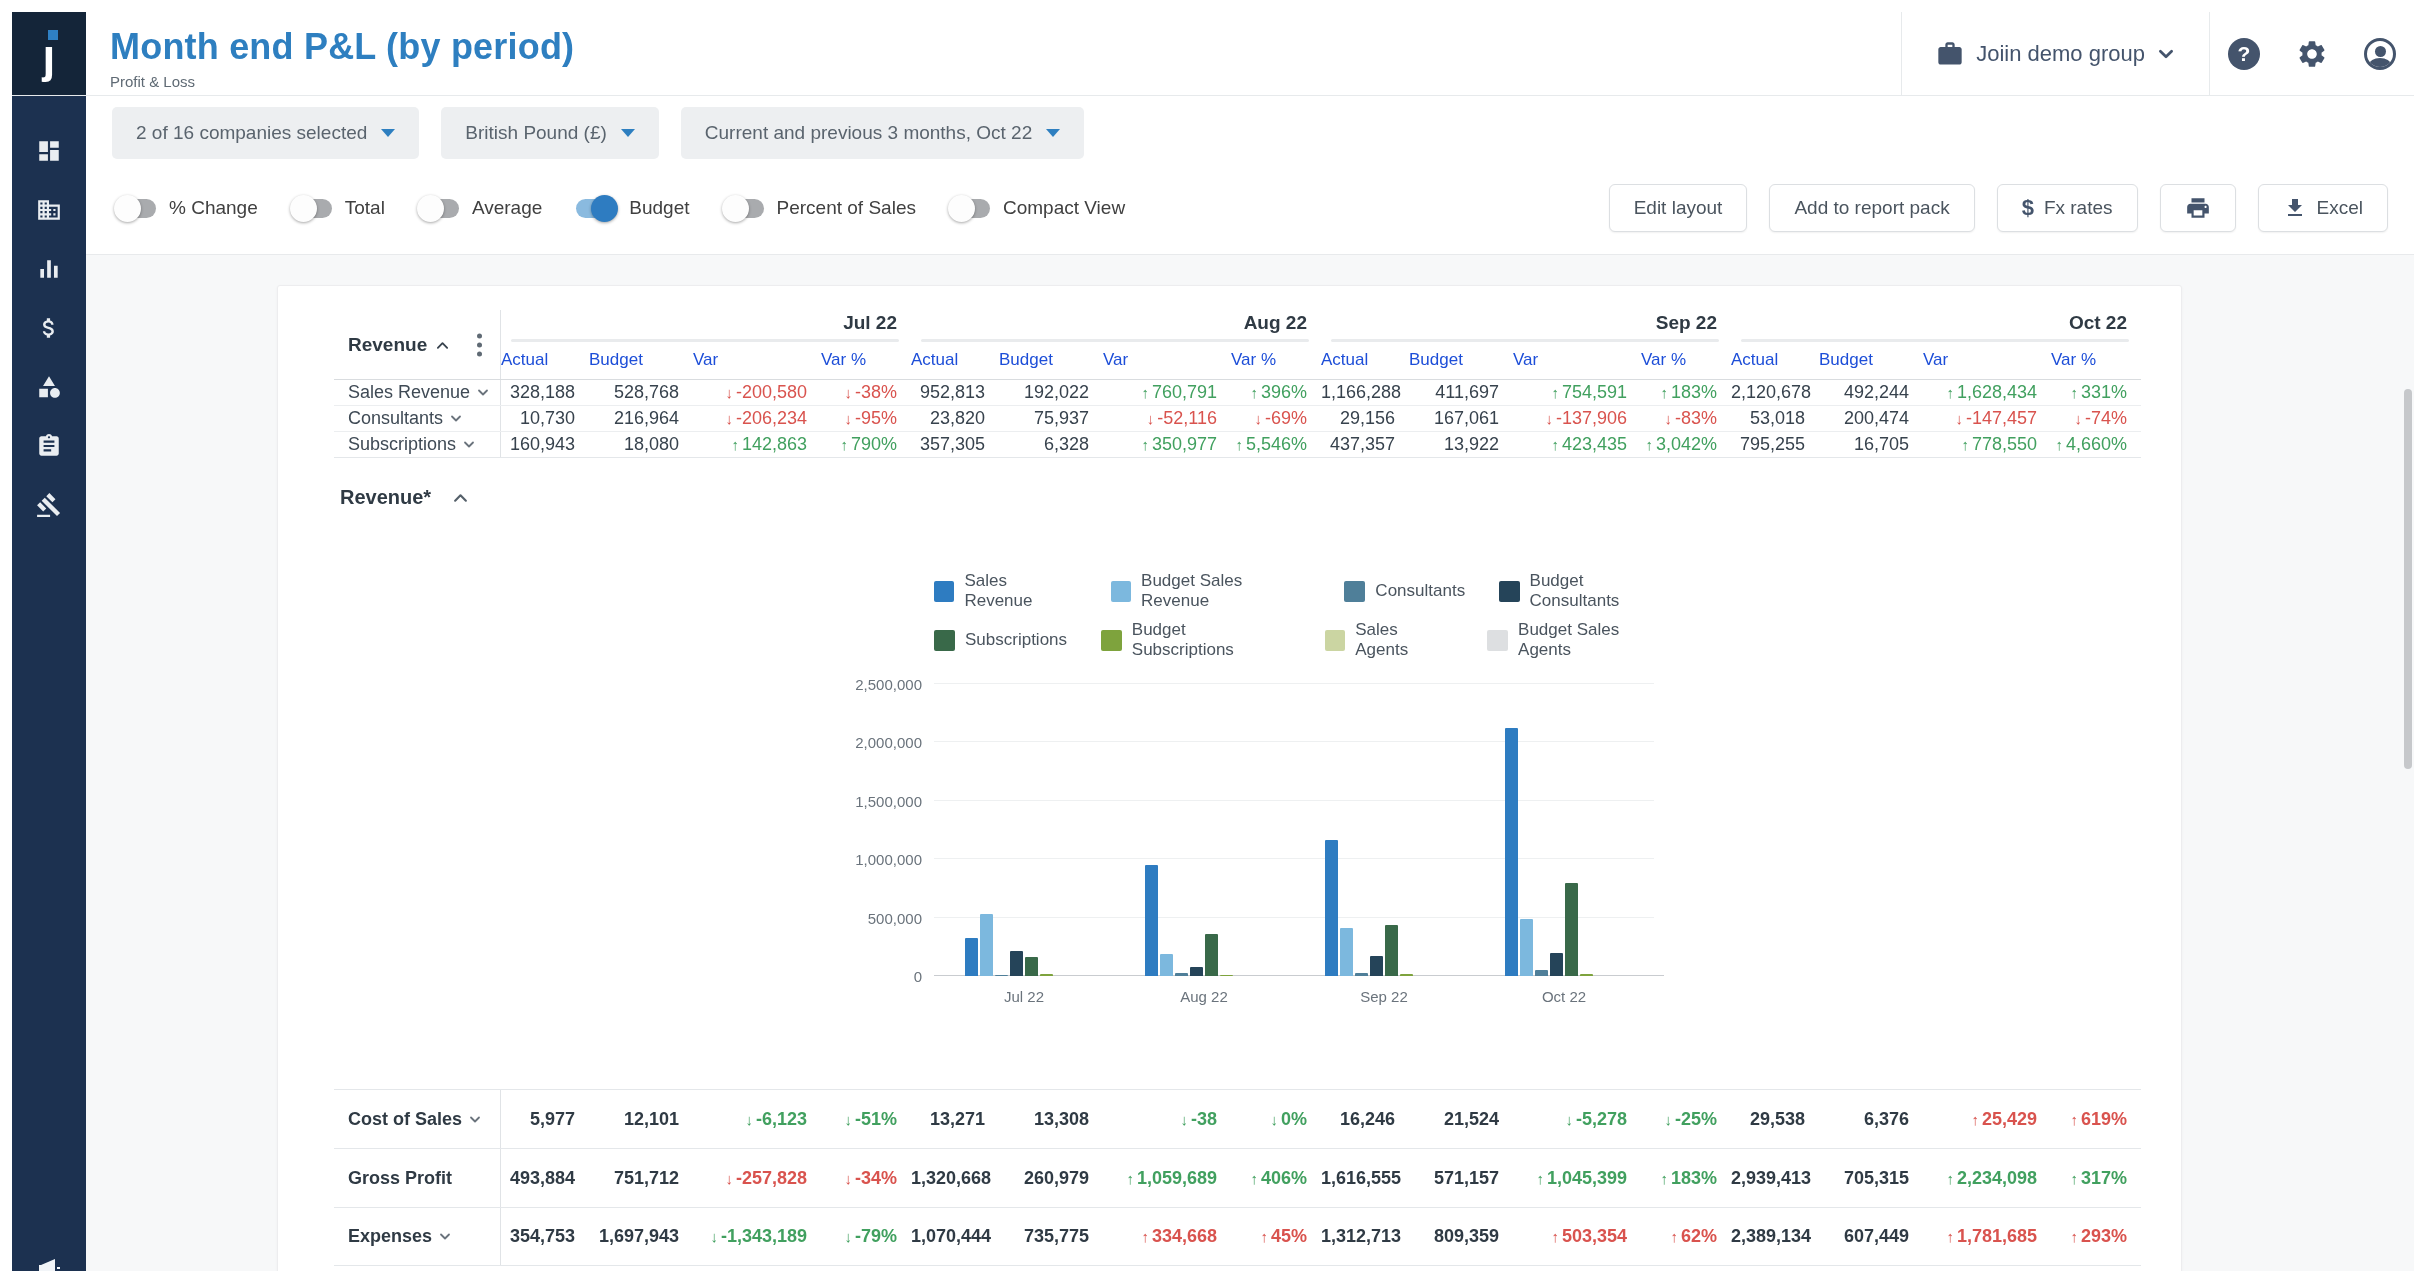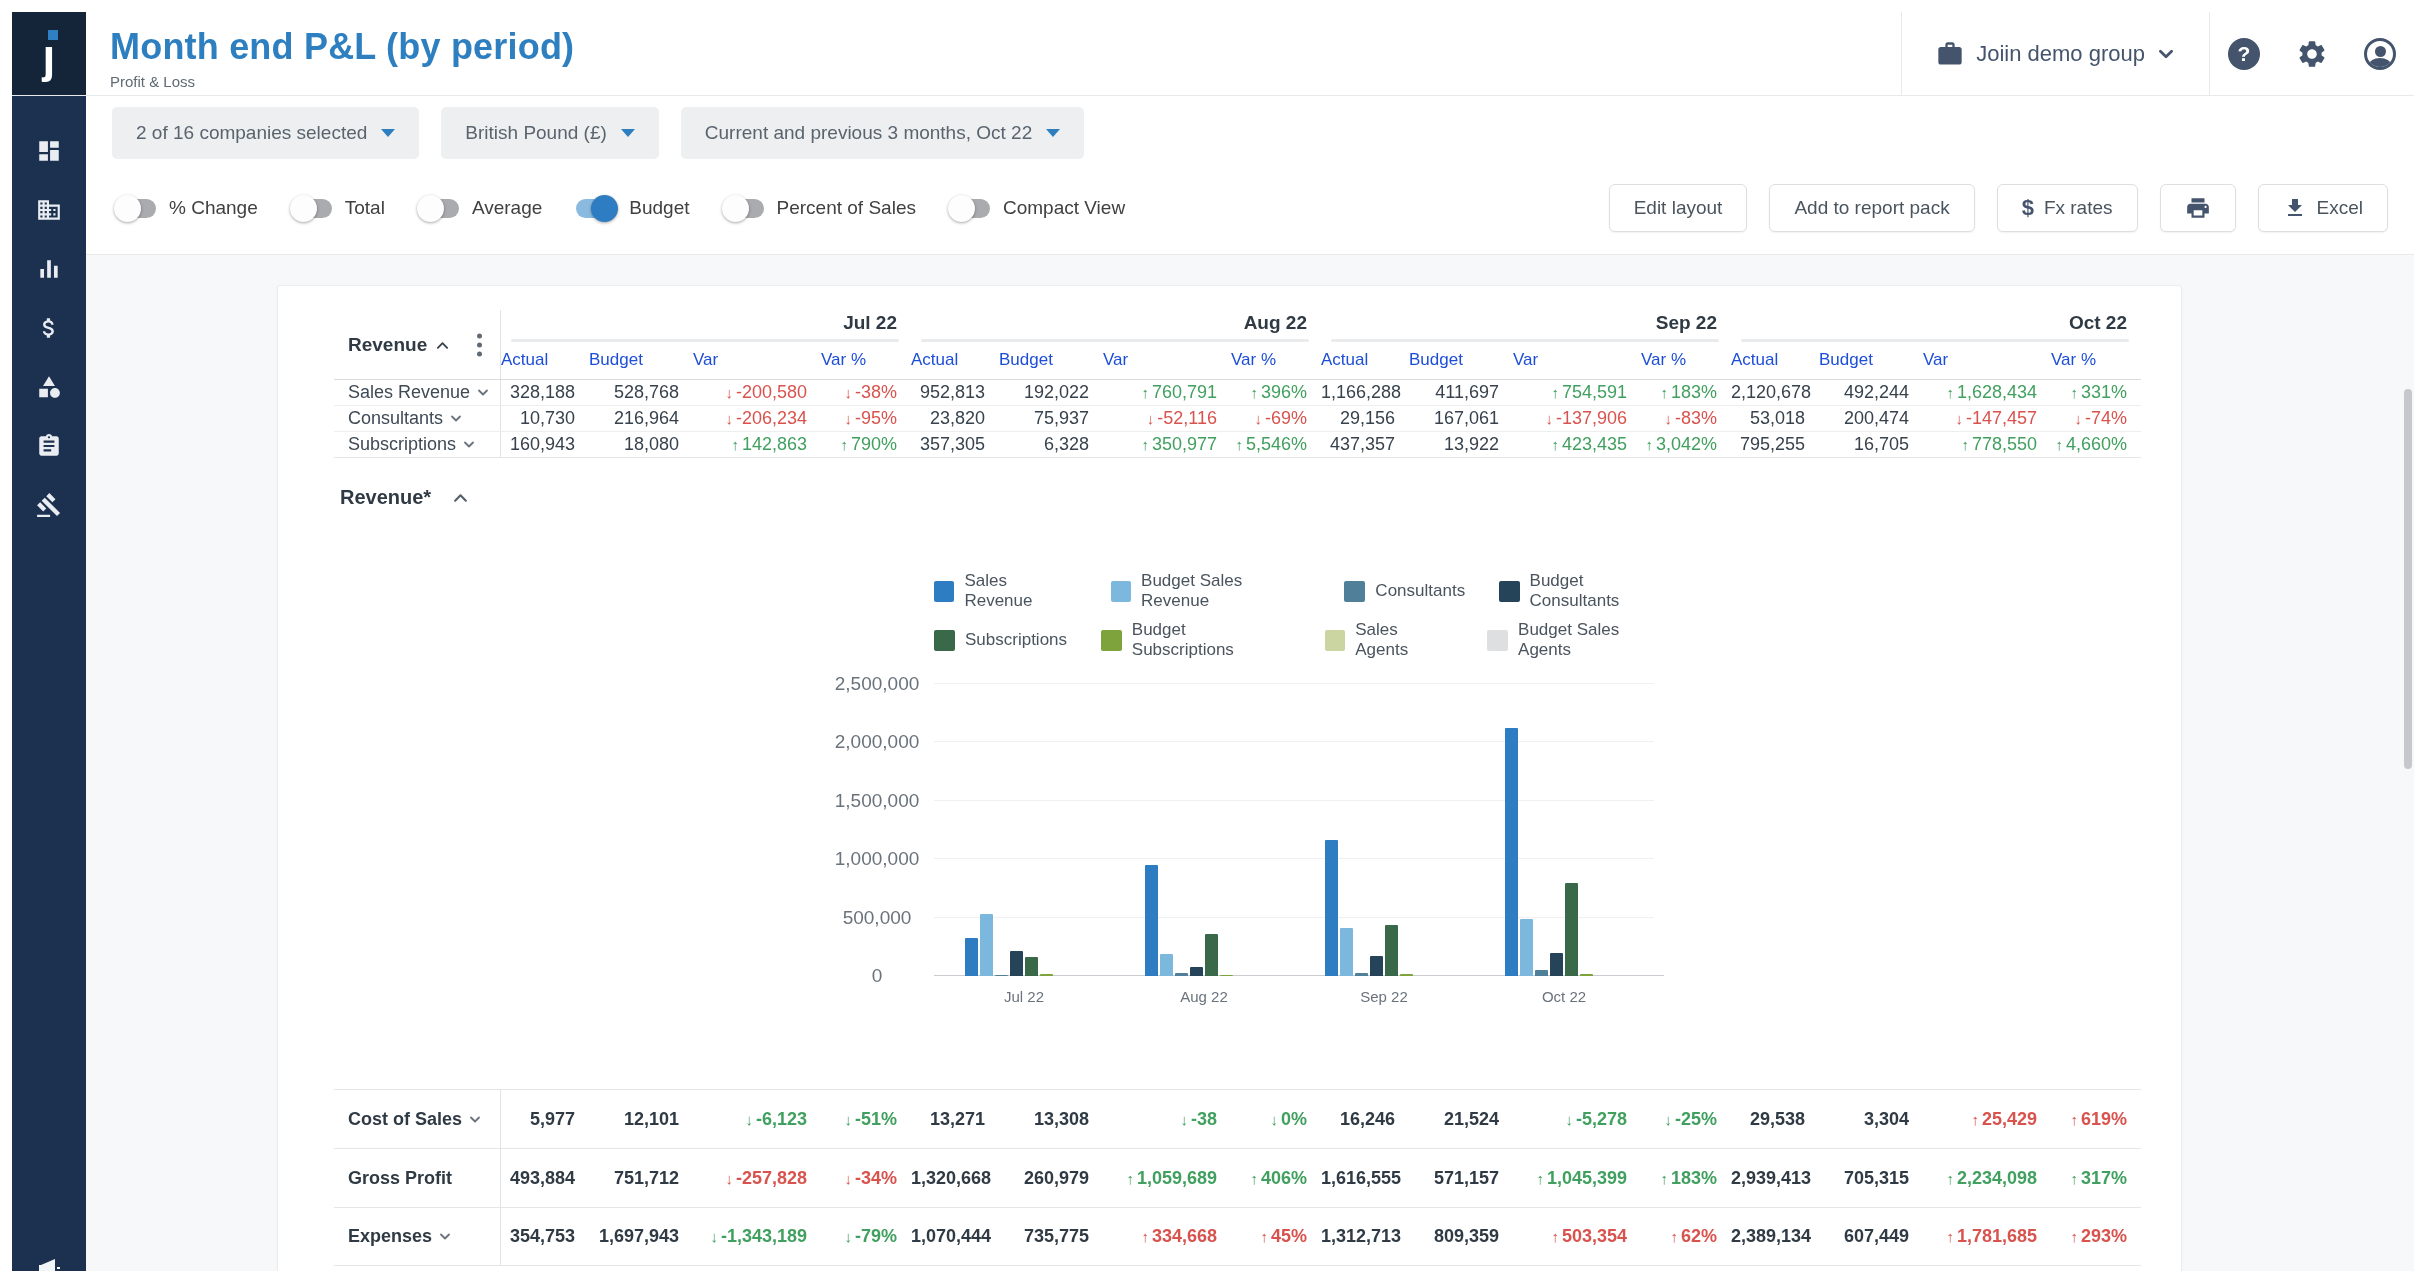--- a/index.html
+++ b/index.html
@@ -86,21 +86,21 @@
   .chev-up { cursor:pointer; }
   .chart-wrap { margin-top:62px; margin-left:520px; width:840px; }
   .legend { margin-left:100px; width:740px; display:flex; flex-direction:column; gap:9px; }
   .lrow { display:flex; justify-content:center; gap:34px; }
   .litem { display:flex; align-items:center; gap:10px; cursor:pointer; }
   .lswatch { width:21px; height:21px; border-radius:2px; }
   .ltxt { font-size:17px; color:#4a545e; }
   .chart-area { position:relative; margin-top:24px; height:292px; margin-left:100px; width:720px; }
   .gline { position:absolute; left:0; right:0; height:1px; background:#eef0f1; }
   .gline.zero { background:#c9ccd0; right:-10px; }
-  .ylab { position:absolute; right:732px; width:90px; text-align:center; font-size:19px; color:#6a737c; transform:translateY(50%); }
+  .ylab { position:absolute; right:732px; width:90px; text-align:right; font-size:15px; color:#6a737c; transform:translateY(50%); }
   .bars { position:absolute; left:0; right:0; bottom:0; top:0; display:flex; }
   .bgroup { width:180px; display:flex; align-items:flex-end; justify-content:center; height:100%; }
   .bar { width:13px; margin:0 1px; border-radius:1px 1px 0 0; }
   .xlabels { display:flex; margin-left:100px; width:720px; margin-top:12px; }
   .xlab { width:180px; text-align:center; font-size:15px; color:#6a737c; }
 
   
   .summary { margin-left:20px; margin-top:84px; width:1807px; color:#2f3a44; }
   .srow { display:flex; align-items:center; height:59px; border-top:1px solid #e4e7ea; font-size:18px; font-weight:700; }
   .srow:last-child { border-bottom:1px solid #e4e7ea; }
@@ -532,21 +532,21 @@
                 <div class="cell c-vp good"><span class="arr">↓</span>-51%</div>
                 <div class="cell c-a">13,271</div>
                 <div class="cell c-b">13,308</div>
                 <div class="cell c-v good"><span class="arr">↓</span>-38</div>
                 <div class="cell c-vp good"><span class="arr">↓</span>0%</div>
                 <div class="cell c-a">16,246</div>
                 <div class="cell c-b">21,524</div>
                 <div class="cell c-v good"><span class="arr">↓</span>-5,278</div>
                 <div class="cell c-vp good"><span class="arr">↓</span>-25%</div>
                 <div class="cell c-a">29,538</div>
-                <div class="cell c-b">3,304</div>
+                <div class="cell c-b">6,376</div>
                 <div class="cell c-v bad"><span class="arr">↑</span>25,429</div>
                 <div class="cell c-vp bad"><span class="arr">↑</span>619%</div>
               </div>
               <div class="srow">
                 <div class="rlabel">
                   <span>Gross Profit</span>
                 </div>
                 <div class="cell c-a">493,884</div>
                 <div class="cell c-b">751,712</div>
                 <div class="cell c-v bad"><span class="arr">↓</span>-257,828</div>

